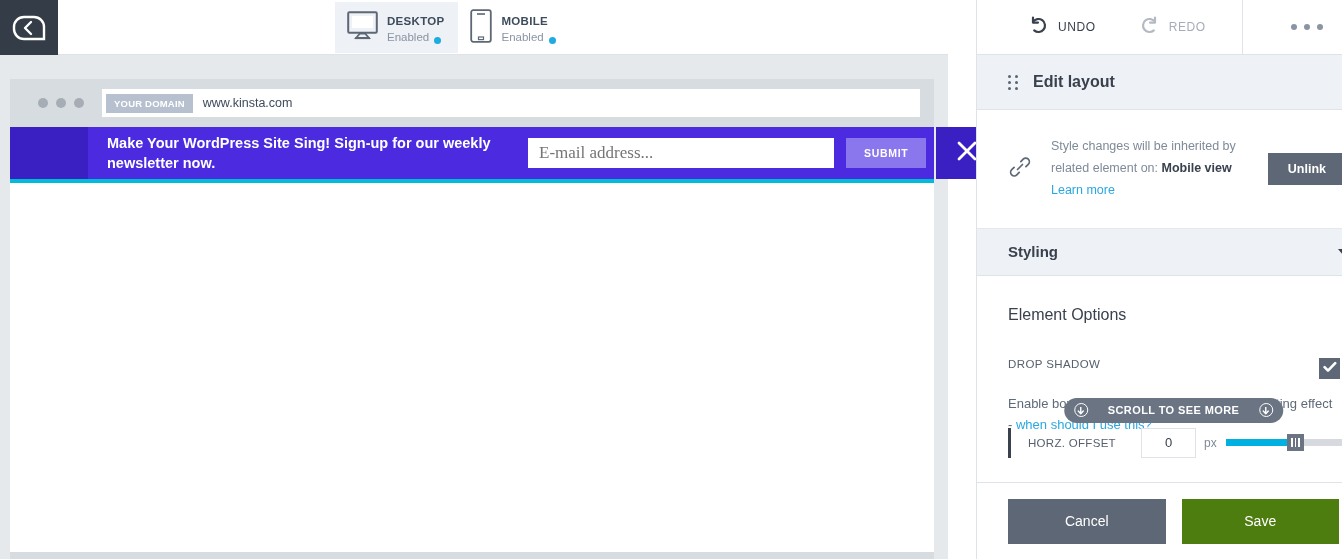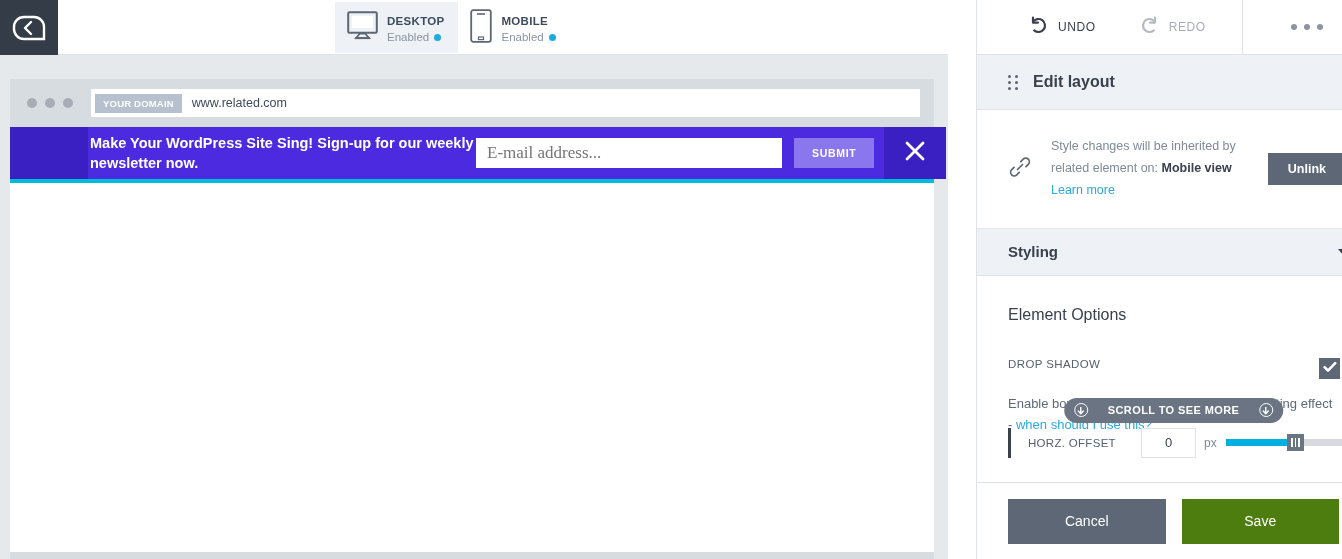--- a/index.html
+++ b/index.html
@@ -36,39 +36,39 @@
   }
   .device.active { background: #eef1f6; }
   .device-icon { flex: none; }
   .device-text { line-height: 1.15; }
   .device-name {
     font-size: 11.5px; font-weight: bold; color: #3d4b5b;
     letter-spacing: .3px; text-transform: uppercase;
   }
   .device-state {
     font-size: 11.5px; color: #8a94a3; margin-top: 2px;
-    display: flex; align-items: center; gap: 5px;
+    display: flex; align-items: flex-end; gap: 5px;
   }
   .dot-on {
     width: 7px; height: 7px; border-radius: 50%;
     background: #1dabe0; display: inline-block;
   }
 
   
   .canvas {
     position: absolute; left: 0; top: 55px; width: 948px; height: 504px;
     background: #e5e9ec;
   }
   .browser {
     position: absolute; left: 10px; top: 24px; right: 14px; bottom: 0;
     background: #d7dce1; padding: 0;
   }
   .browser-chrome {
     height: 48px; display: flex; align-items: center;
-    padding: 0 14px 0 17px;
+    padding: 0 14px 0 28px;
   }
   .traffic { display: flex; gap: 8px; margin-right: 18px; }
   .traffic i {
     width: 10px; height: 10px; border-radius: 50%;
     background: #a7adb5; display: block;
   }
   .urlbar {
     flex: 1; height: 28px; background: #ffffff;
     display: flex; align-items: center; padding: 0 4px 0 4px;
   }
@@ -81,22 +81,22 @@
 
   
   .popupbar {
     position: relative; height: 52px; display: flex; align-items: stretch;
     background: #4b2ae0;
   }
   .popupbar-left {
     width: 78px; background: #3a20c2; flex: none;
   }
   .popupbar-msg {
-    flex: none; width: 388px; display: flex; align-items: center;
-    padding-left: 2px;
+    flex: none; width: 440px; display: flex; align-items: center;
+    padding-left: 19px;
   }
   .popupbar-msg span {
     color: #ffffff; font-size: 14.5px; font-weight: bold; line-height: 1.38;
   }
   .popupbar-form {
     flex: 1; display: flex; align-items: center; gap: 12px; padding-right: 10px;
   }
   .email-input {
     flex: none; width: 306px; height: 30px; background: #ffffff;
     border: 0; font-family: Liberation Serif, serif;
@@ -324,21 +324,21 @@
     <div class="browser">
 
       <div class="browser-chrome">
         <span class="traffic">
           <i></i>
             <i></i>
             <i></i>
         </span>
         <div class="urlbar">
           <span class="domain-chip">YOUR DOMAIN</span>
-          <span class="url-text">www.related.com</span>
+          <span class="url-text">www.kinsta.com</span>
         </div>
       </div>
 
       <div class="popupbar" style="background: rgb(75, 42, 224);">
         <div class="popupbar-left" style="background: rgb(58, 32, 194);"></div>
         <div class="popupbar-msg">
           <span>Make Your WordPress Site Sing! Sign-up for our weekly newsletter now.</span>
         </div>
         <div class="popupbar-form">
           <input class="email-input" type="text" placeholder="E-mail address..." style="">

